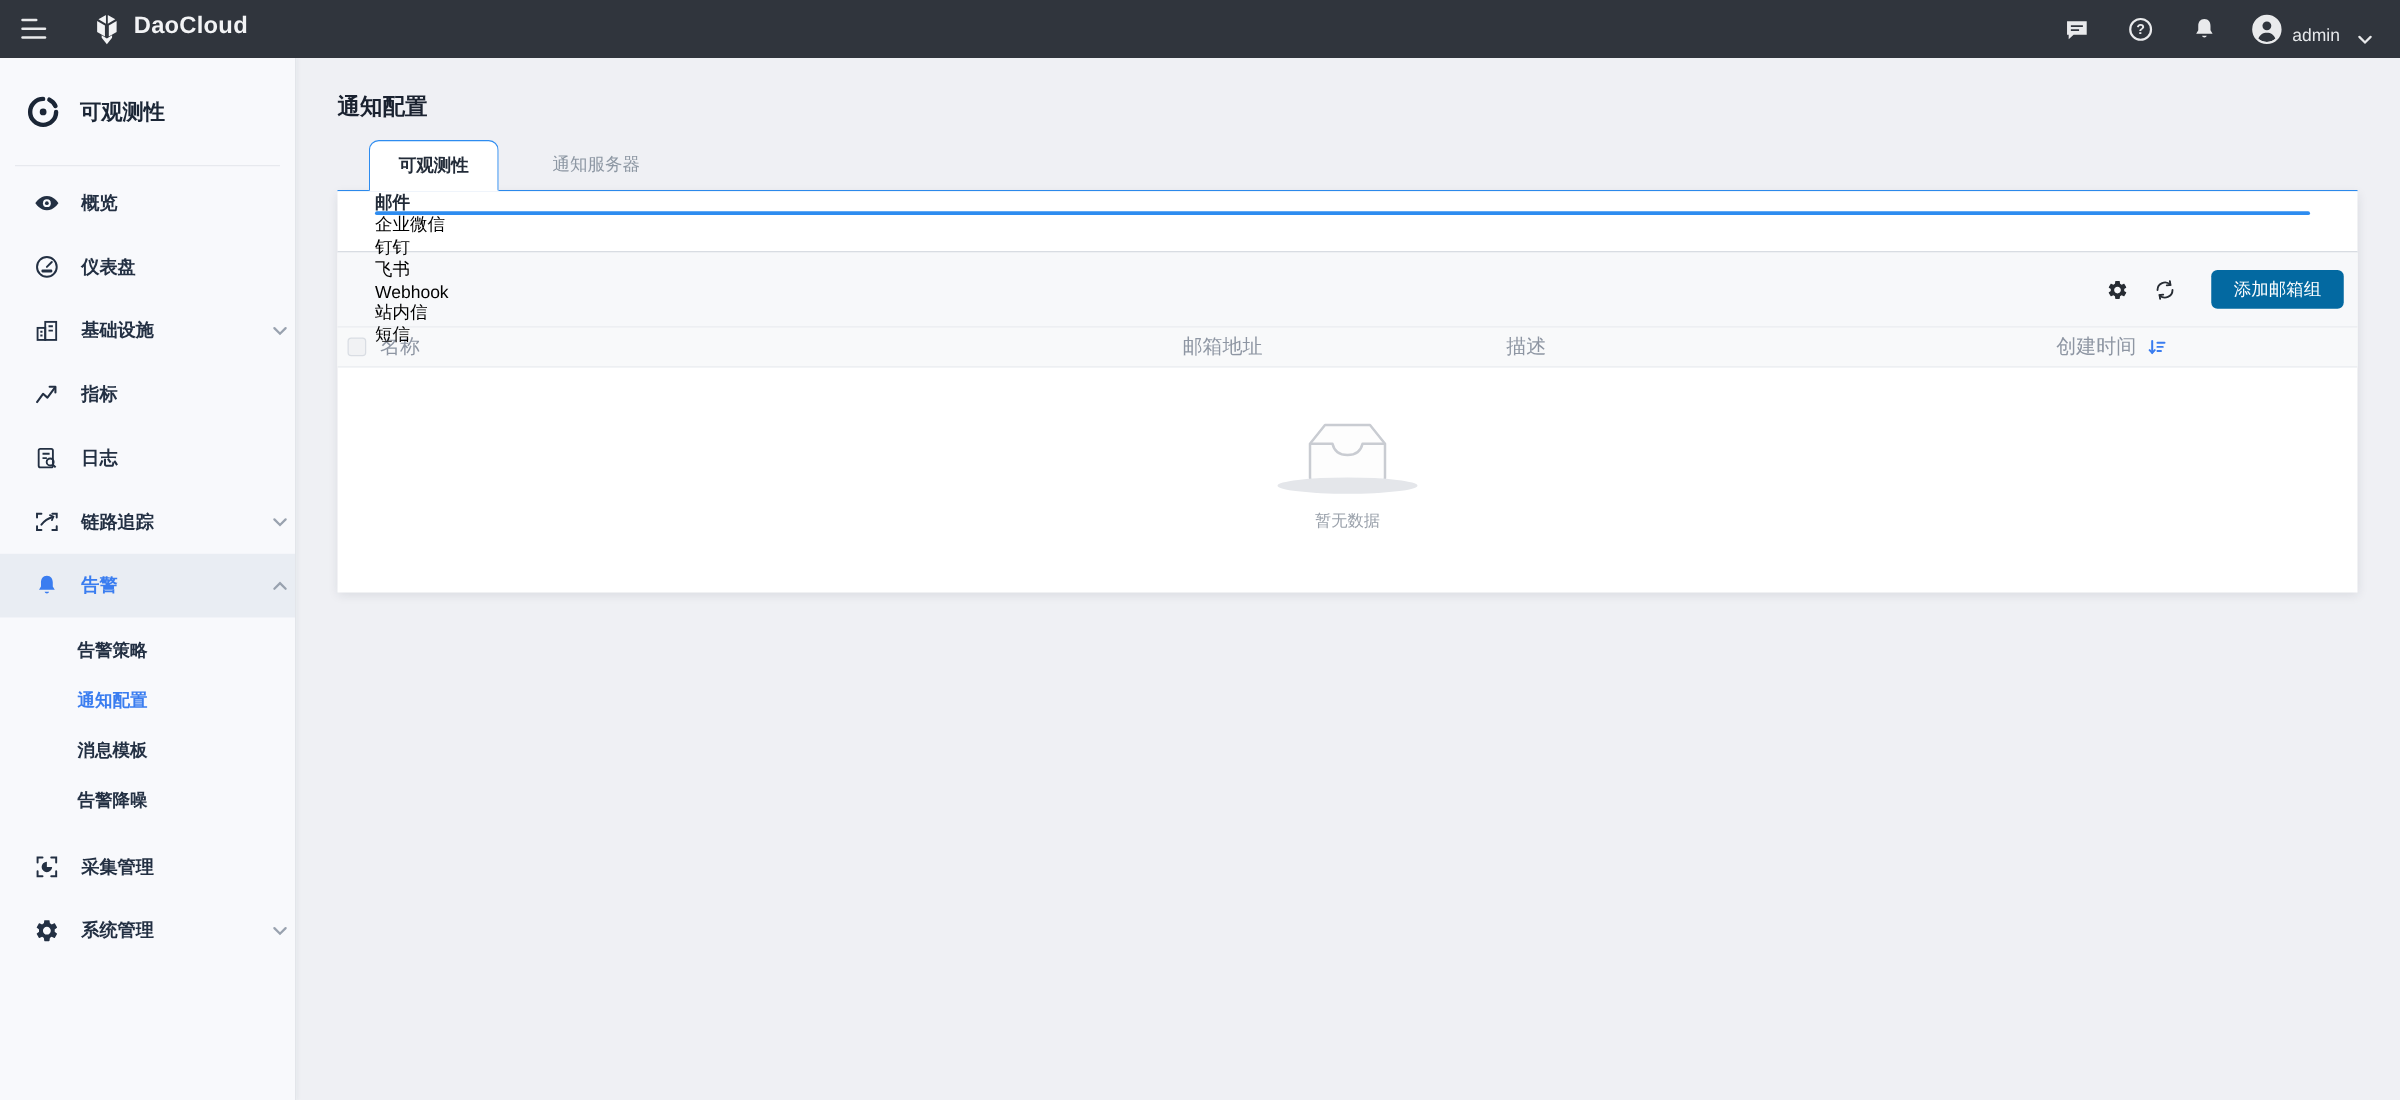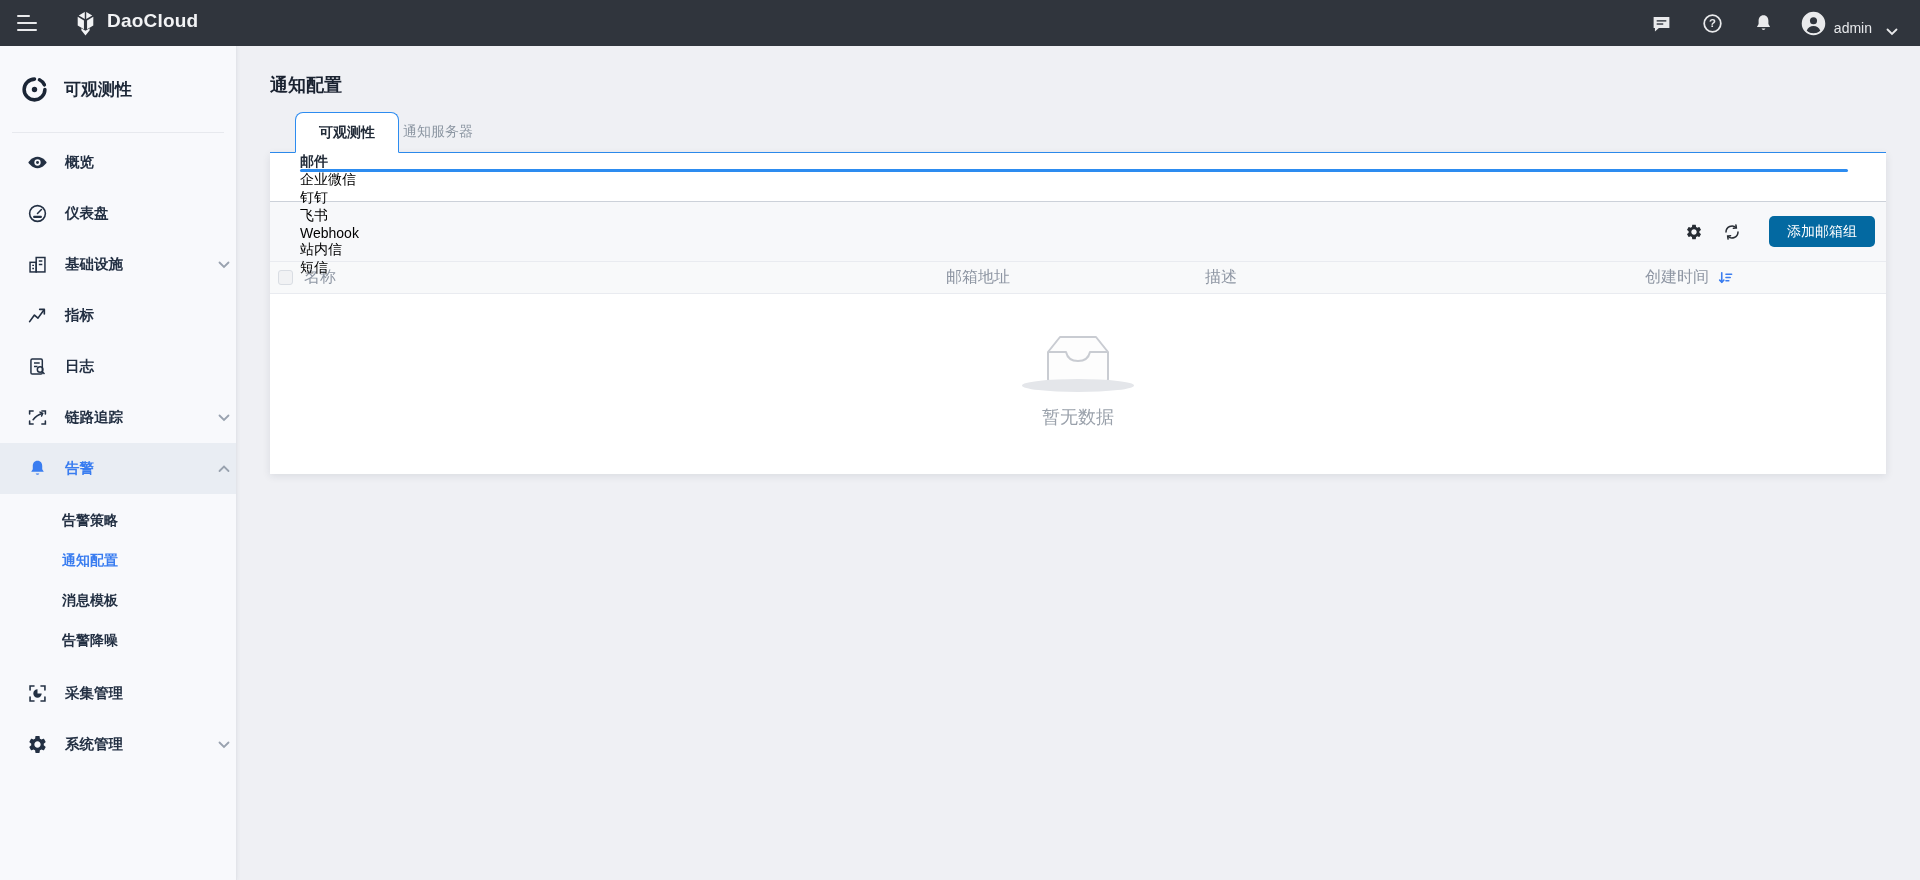--- a/index.html
+++ b/index.html
@@ -43,21 +43,21 @@
 
   
   .main { position:absolute; top:46px; left:237px; width:1683px; height:834px; background:#eff0f4; }
   .page-title { font-size:18px; font-weight:bold; color:#1a2230; margin:27px 0 0 33px; }
   .tabs { display:flex; align-items:flex-end; height:41px; margin:15px 34px 0 33px;
           border-bottom:1px solid #2d8cf0; }
   .tab-active { height:41px; margin-left:25px; margin-bottom:-1px; width:104px; background:#fff;
                 border:1px solid #2d8cf0; border-bottom:1px solid #fff; border-radius:8px 8px 0 0;
                 display:flex; align-items:center; justify-content:center;
                 font-size:14px; font-weight:bold; color:#222b38; cursor:pointer; }
-  .tab-inactive { height:40px; display:flex; align-items:center; padding:0 4px;
+  .tab-inactive { height:40px; display:flex; align-items:center; margin-left:39px; padding:0 4px;
                   font-size:14px; color:#8d97a3; cursor:pointer; }
 
   .card { margin:0 34px 0 33px; background:#fff; height:321px; display:flex; flex-direction:column;
           box-shadow:0 2px 8px rgba(30,40,60,.10); }
   .subtabs { height:49px; display:flex; align-items:stretch; padding-left:30px;
              border-bottom:1px solid #ccd1d9;flex-direction:column; }
   .subtab { display:flex; align-items:center; margin-right:38px; font-size:14px; color:#000000;
             cursor:pointer; position:relative; }
   .subtab.active { color:#222b38; font-weight:bold; }
   .subtab.active::after { content:""; position:absolute; left:0; right:0; bottom:-1px; height:3px;
@@ -78,21 +78,21 @@
               cursor:pointer; }
   .col-name { width:447px; }
   .col-email{ width:454px;text-align:center; }
   .col-desc { width:440px; }
   .col-time { flex:1; display:flex; align-items:center; }
   .sort-btn { background:none; border:none; cursor:pointer; margin-left:9px; display:flex; align-items:center; }
 
   .empty { flex:1; display:flex; flex-direction:column; align-items:center; justify-content:center;
            padding-bottom:6px; }
   .empty-shadow { width:112px; height:13px; background:#e4e6ea; border-radius:50%; margin-top:-7px; }
-  .empty-text { font-size:18px; color:#9aa1ab; margin-top:13px; }
+  .empty-text { font-size:13px; color:#9aa1ab; margin-top:13px; }
 
   svg { display:block; }
 </style>
 </head>
 <body>
 
 <header class="navbar">
   <div class="nav-left">
     <button class="hamburger">
         <span></span>

